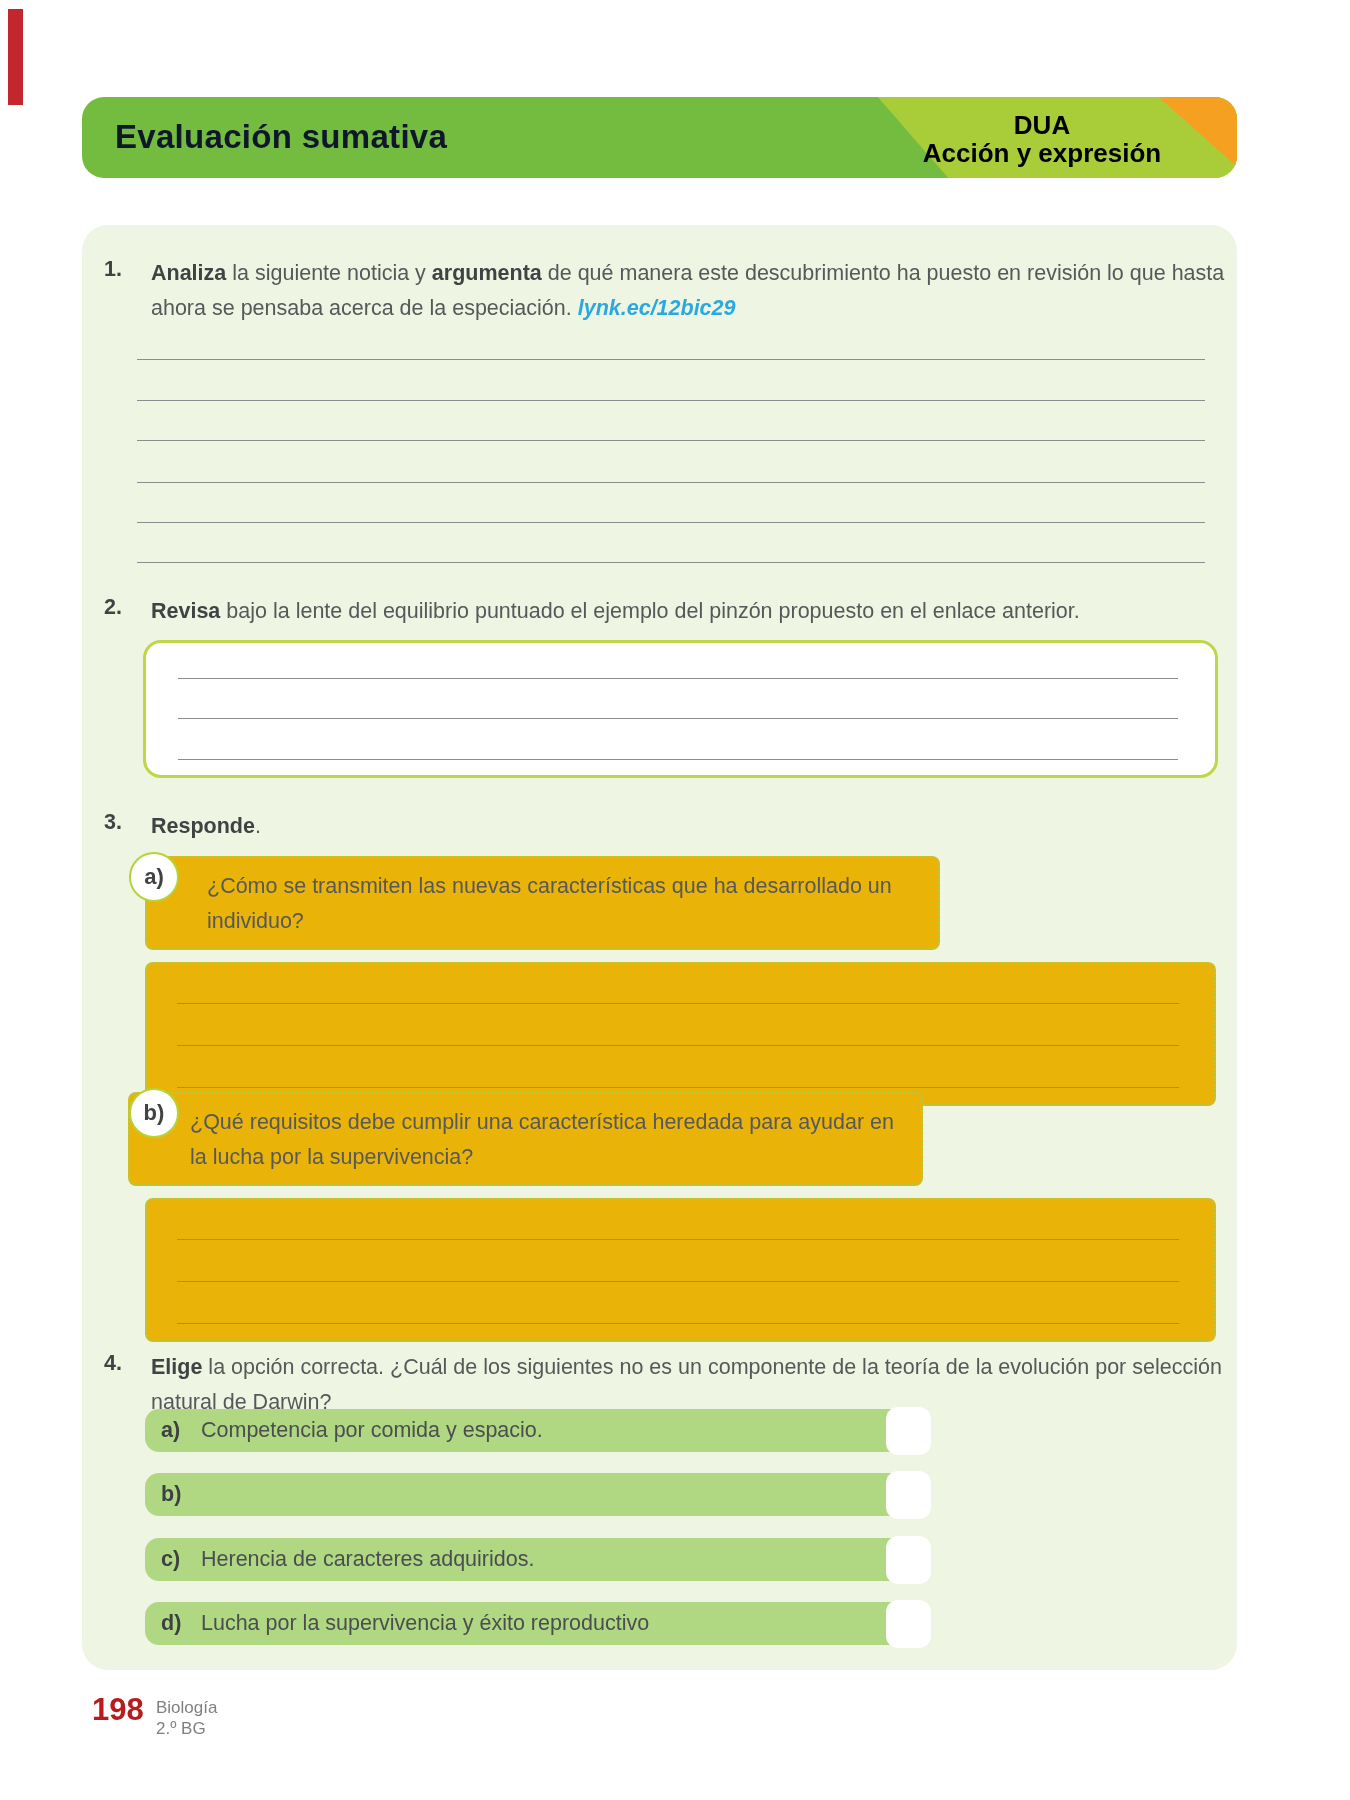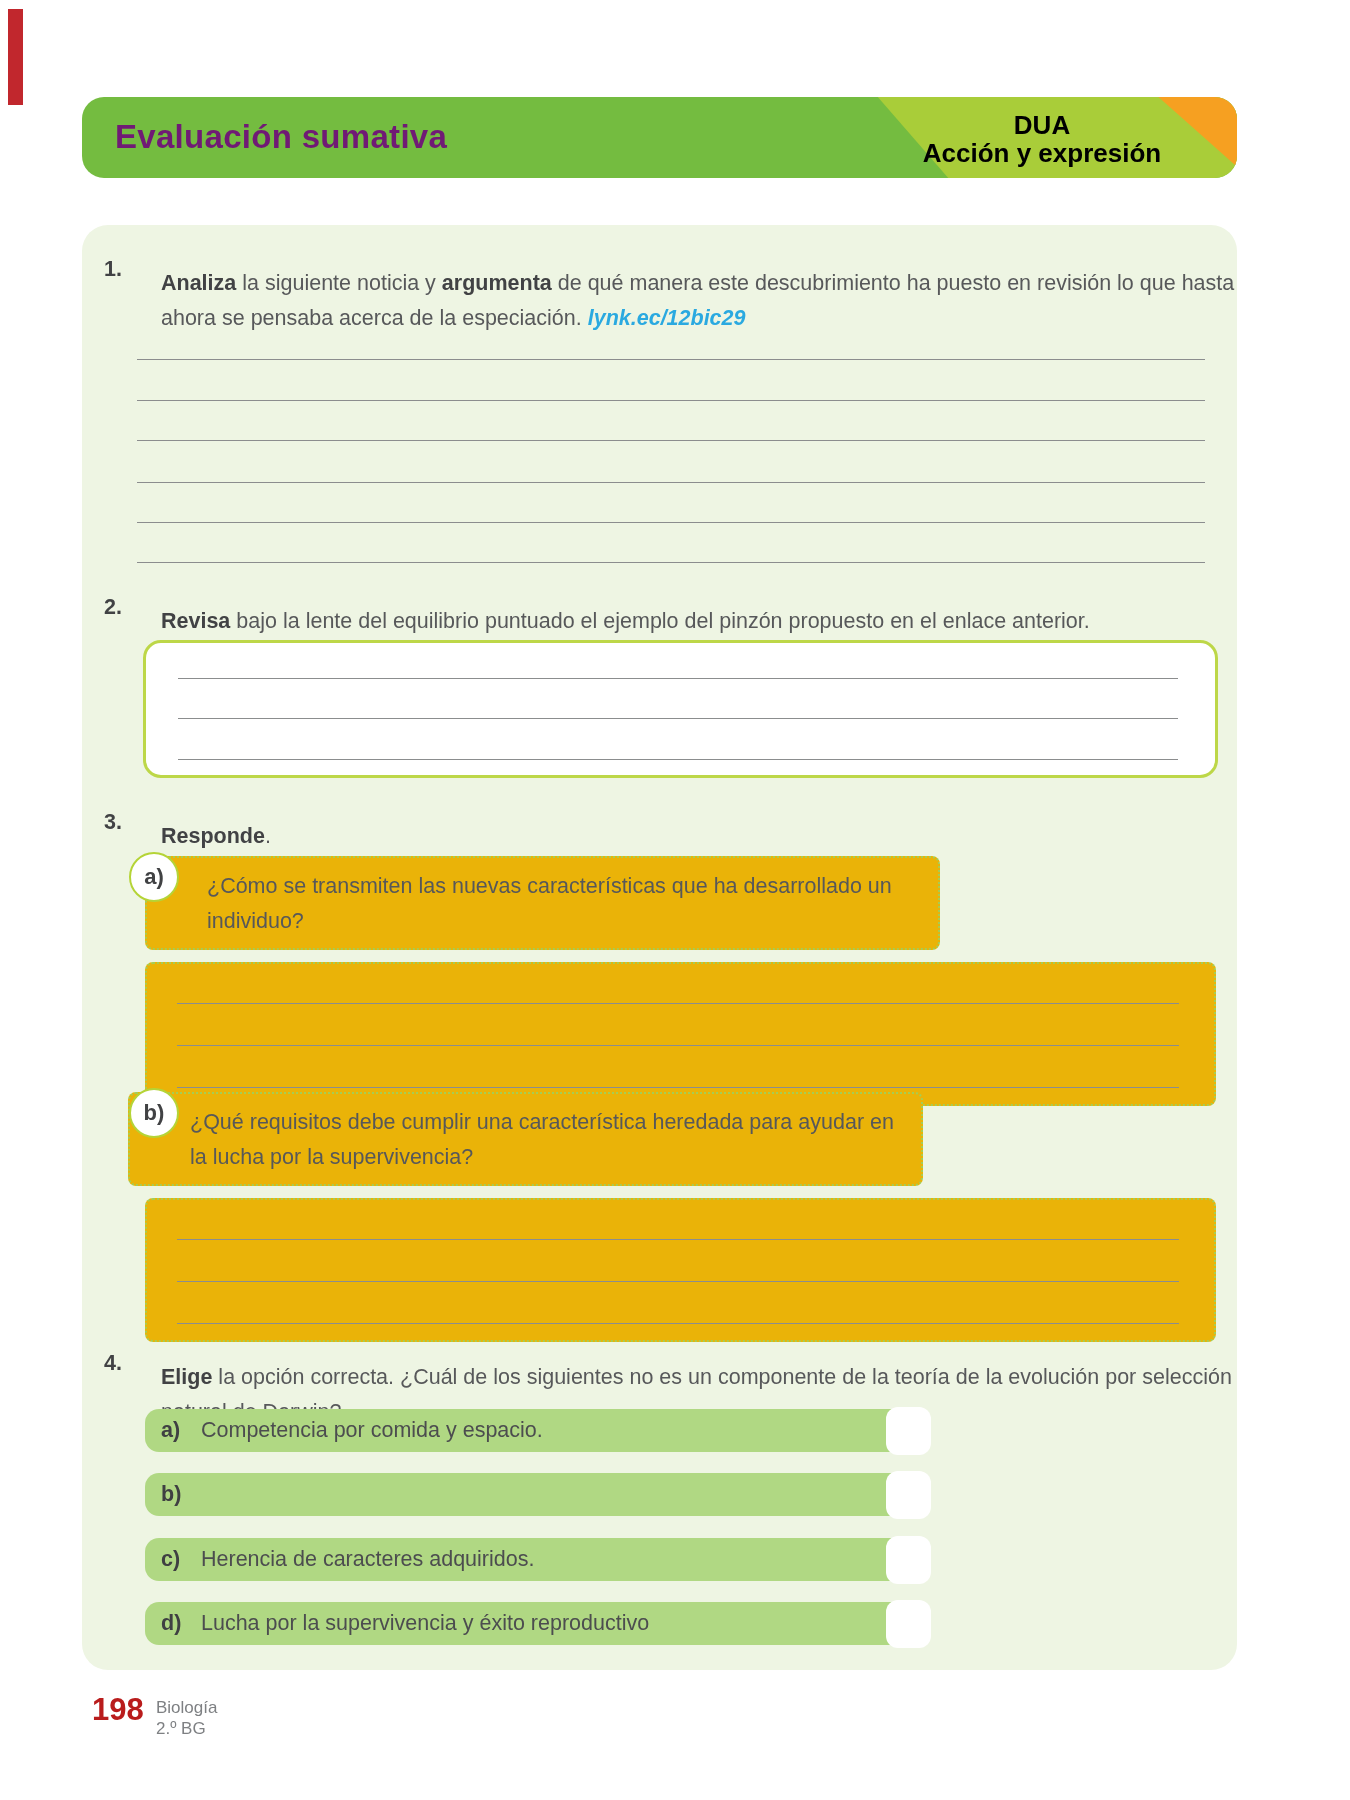--- a/index.html
+++ b/index.html
@@ -11,35 +11,35 @@
   .unit-tab { position:absolute; left:8px; top:9px; width:15px; height:96px; background:#c1272d; }
 
   
   .banner { position:absolute; left:82px; top:97px; width:1155px; height:81px;
             border-radius:22px; background:#74bc40; overflow:hidden; }
   .banner-light { position:absolute; inset:0; background:#a9cd39;
             clip-path:polygon(68.9% 0, 100% 0, 100% 100%, 75% 100%); }
   .banner-orange { position:absolute; inset:0; background:#f6a021;
             clip-path:polygon(93.2% 0, 100% 0, 100% 86%); }
   .banner-title { position:absolute; left:33px; top:50%; transform:translateY(-52%);
-            margin:0; color:#701a75; font-size:33px; font-weight:bold; letter-spacing:.3px;text-align:center; }
+            margin:0; color:#0f172a; font-size:33px; font-weight:bold; letter-spacing:.3px;text-align:center; }
   .dua { position:absolute; left:835px; top:0; width:250px; height:100%;
          display:flex; flex-direction:column; justify-content:center;
          text-align:center; color:#000000; font-weight:bold; }
   .dua-title { font-size:26px; line-height:30px; }
   .dua-sub   { font-size:26px; line-height:26px; }
 
   
   .panel { position:absolute; left:82px; top:225px; width:1155px; height:1445px;
            background:#eef5e3; border-radius:26px; }
 
   .q { position:absolute; left:22px; display:flex; color:#57585a;
        font-size:21.5px; line-height:35px; }
   .qnum { width:43px; font-weight:bold; color:#414244; flex:none; }
-  .qtext { margin:14px; width:1090px; }
+  .qtext { margin:4px; width:1090px; }
   .qtext b { color:#414244; }
   .link { color:#2aa9e0; font-style:italic; font-weight:bold; text-decoration:none; }
 
   .q1 { top:27px; } .q2 { top:365px; } .q3 { top:580px; } .q4 { top:1121px; }
 
   .wline { position:absolute; height:0; border-top:1.7px solid #8b8d8e; }
   .lines-q1 .wline { left:55px; width:1068px; }
 
   .q2box { position:absolute; left:61px; top:415px; width:1069px; height:132px;
            background:#ffffff; border:3px solid #bdd748; border-radius:18px; }

